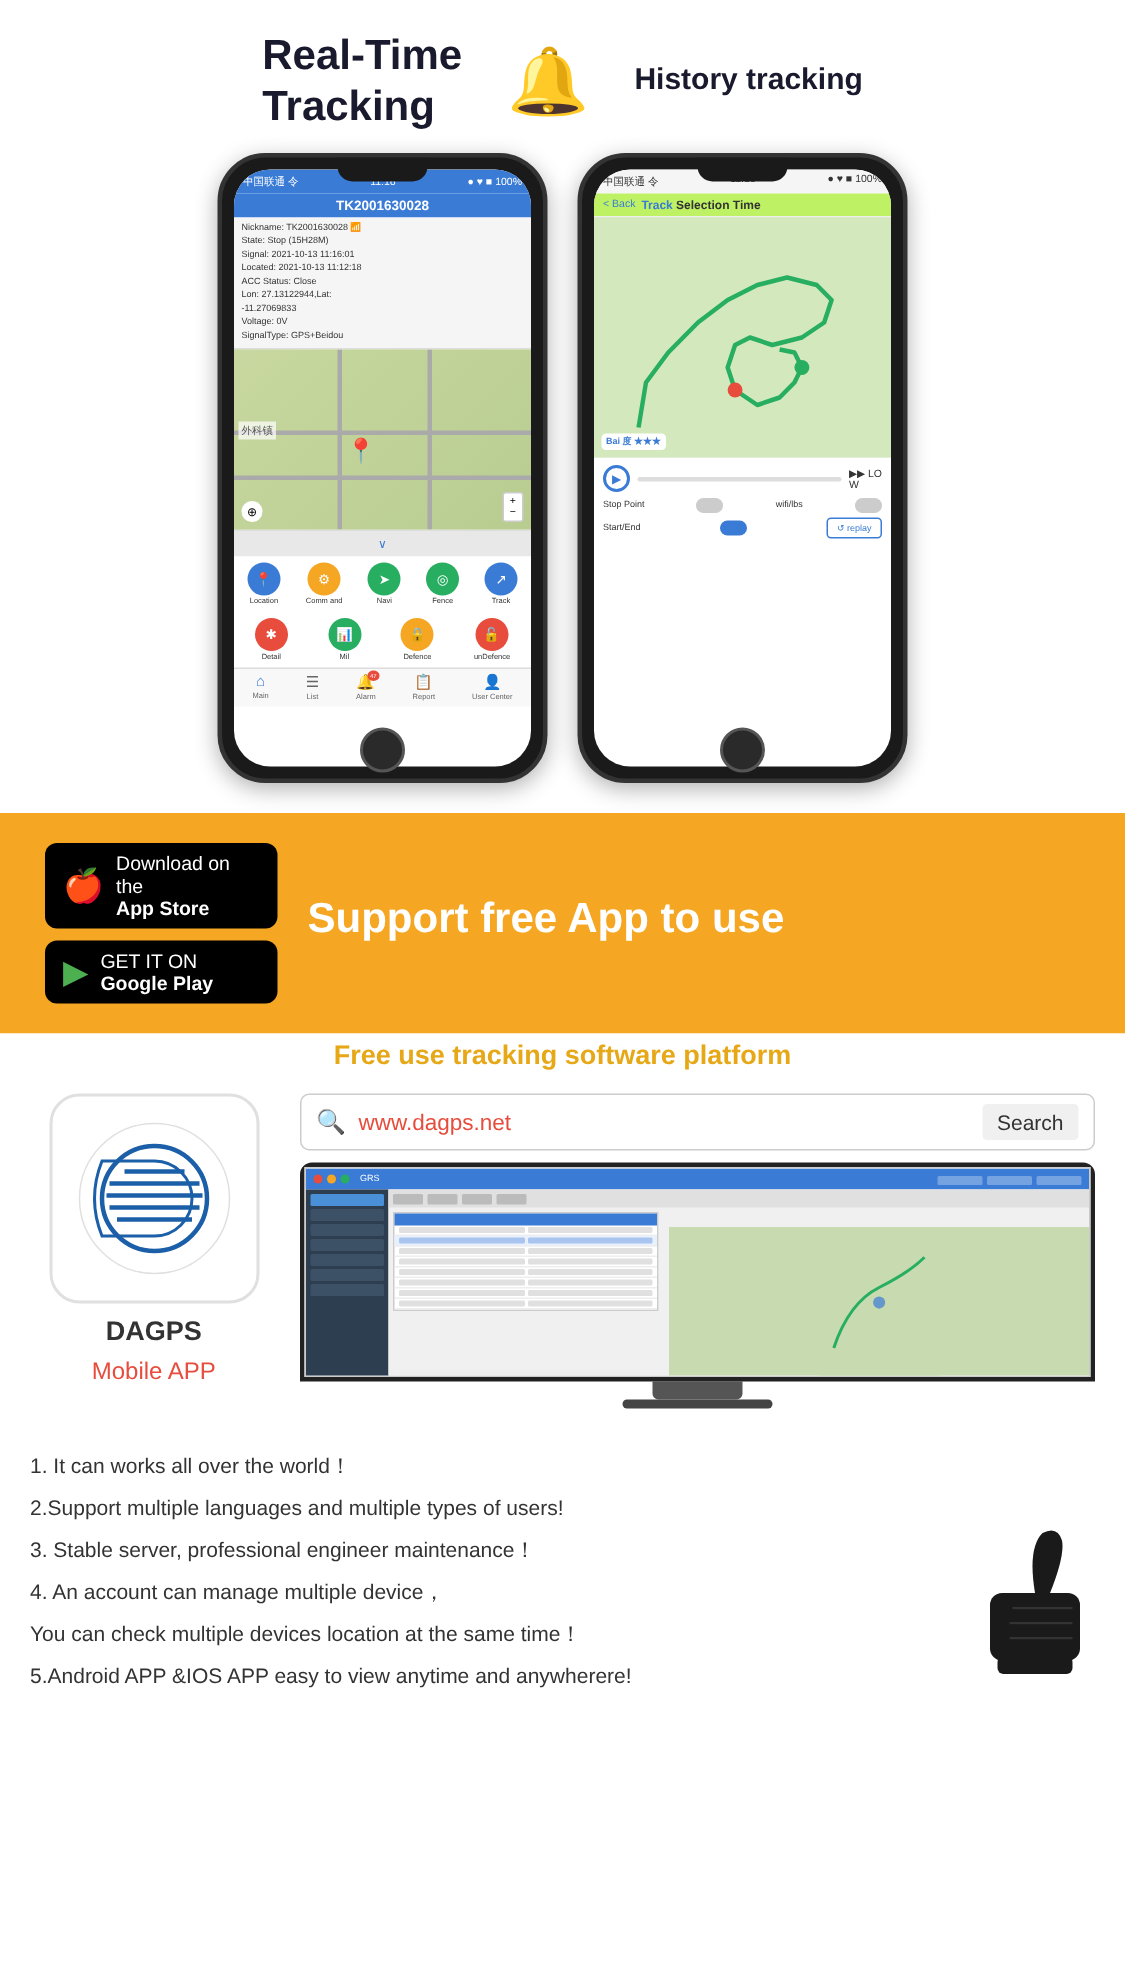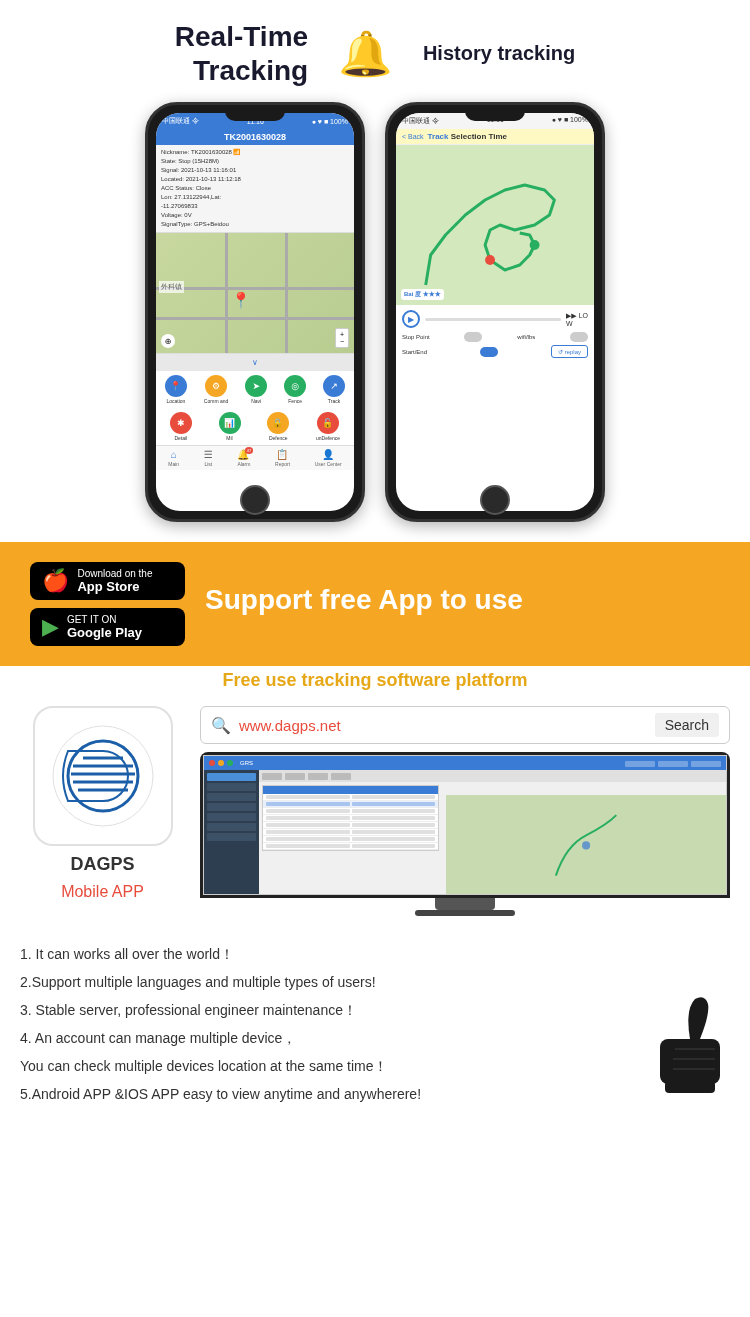--- a/index.html
+++ b/index.html
@@ -160,21 +160,21 @@
     
     .screen2-statusbar {
       background: #f5f5f5;
       color: #333;
       font-size: 7px;
       padding: 3px 6px;
       display: flex;
       justify-content: space-between;
     }
     .screen2-header {
-      background: #fef9c3;
+      background: #bef264;
       display: flex;
       align-items: center;
       padding: 3px 6px;
       border-bottom: 1px solid #eee;
     }
     .screen2-back {
       color: #3a7bd5;
       font-size: 7px;
       margin-right: 4px;
     }
@@ -272,21 +272,21 @@
       width: 155px;
     }
     .apple-icon {
       font-size: 22px;
     }
     .store-text-block {
       display: flex;
       flex-direction: column;
     }
     .store-small {
-      font-size: 10px;
+      font-size: 13px;
     }
     .store-large {
       font-size: 13px;
       font-weight: bold;
     }
     .google-play-btn {
       background: #000;
       color: #fff;
       border-radius: 8px;
       padding: 6px 12px;
@@ -529,21 +529,21 @@
       top: 0;
       left: 0;
       width: 100%;
       height: 100%;
     }
   </style>
 </head>
 <body>
 
 <div style="display:flex; align-items:center; justify-content:center; padding:20px 30px 5px; gap:30px; background:#fff;">
-  <div style="text-align:right;">
+  <div style="text-align:left;">
     <div style="font-size:28px; font-weight:900; color:#1a1a2e; line-height:1.2;">Real-Time</div>
     <div style="font-size:28px; font-weight:900; color:#1a1a2e; line-height:1.2;">Tracking</div>
   </div>
   <div style="font-size:44px; color:#f5a623;">🔔</div>
   <div style="font-size:20px; font-weight:700; color:#1a1a2e;">History tracking</div>
 </div>
 
 <div class="phones-section">
 
   <div class="phone-wrapper">

